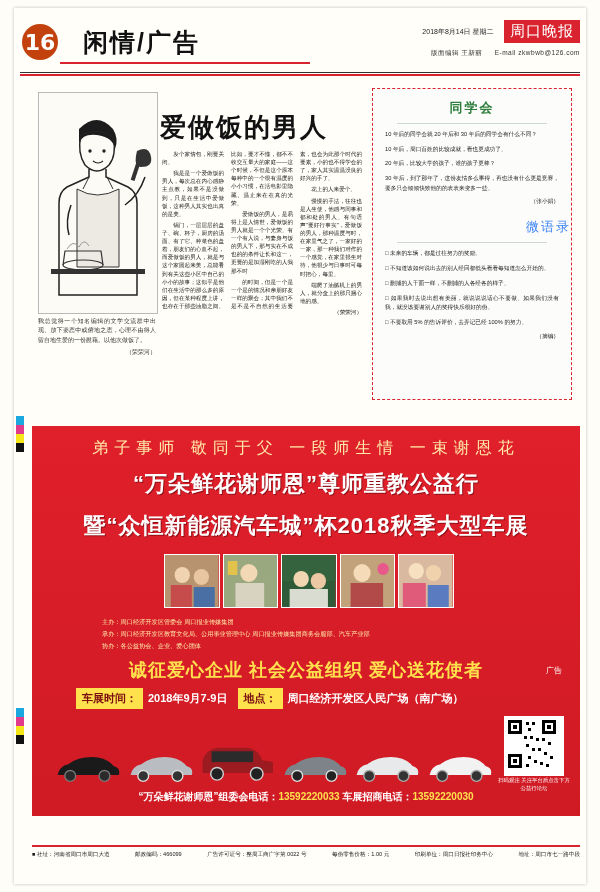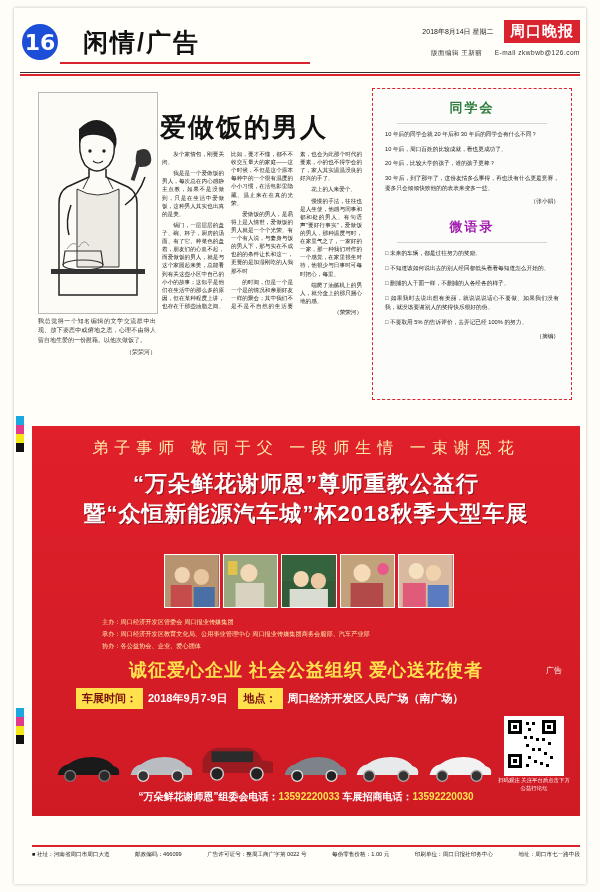--- a/index.html
+++ b/index.html
@@ -10,34 +10,34 @@
   }
   .paper{
     position:absolute;left:14px;top:8px;width:572px;height:876px;
     background:#fffef9;
     box-shadow:0 0 3px rgba(0,0,0,.25);
   }
   
   .masthead{position:absolute;left:0;top:0;width:572px;height:62px;}
   .page-num{
     position:absolute;left:8px;top:16px;width:36px;height:36px;border-radius:50%;
-    background:#1d4ed8;color:#fff;font-size:22px;font-weight:bold;
+    background:#c2410c;color:#fff;font-size:22px;font-weight:bold;
     display:flex;align-items:center;justify-content:center;
     font-family:"DejaVu Sans",sans-serif;
   }
   .section-title{
     position:absolute;left:69px;top:18px;font-size:25px;letter-spacing:2px;
     color:#111;font-weight:bold;
   }
   .mast-rule{position:absolute;left:46px;top:54px;width:250px;height:2px;background:#d9232e;}
   .mast-right{position:absolute;right:6px;top:12px;text-align:right;}
   .mast-date{font-size:7px;color:#222;display:inline-block;vertical-align:middle;margin-right:6px;}
   .paper-logo{
     display:inline-block;vertical-align:middle;background:#d9232e;color:#fff;
-    font-size:15px;font-weight:bold;padding:2px 6px;letter-spacing:1px;
+    font-size:15px;font-weight:normal;padding:2px 6px;letter-spacing:1px;
   }
   .mast-editor{font-size:6.5px;color:#333;margin-top:6px;letter-spacing:.5px;}
   .mast-editor span{margin-left:10px;}
   .top-hr{position:absolute;left:6px;top:64px;width:560px;height:1px;background:#333;}
   .top-hr2{position:absolute;left:6px;top:66px;width:560px;height:2px;background:#d9232e;}
 
   
   .article{position:absolute;left:18px;top:76px;width:330px;height:330px;}
   .art-title{
     position:absolute;left:128px;top:26px;font-size:26px;font-weight:bold;color:#111;
@@ -68,42 +68,42 @@
   }
   .side-head{
     text-align:center;color:#2e7d3e;font-size:13px;font-weight:bold;
     margin-top:10px;letter-spacing:2px;
   }
   .side-rule{width:150px;height:1px;background:#cfd8cf;margin:6px auto 6px auto;}
   .side-list{padding:0 12px;font-size:5.7px;line-height:1.7;color:#222;text-align:justify;}
   .side-list p{margin:0 0 5px 0;}
   .side-credit{text-align:right;font-size:5.7px;padding:0 12px;color:#222;}
   .side-head2{
-    text-align:center;color:#a21caf;font-size:13px;font-weight:bold;
+    text-align:right;color:#3b82f6;font-size:13px;font-weight:normal;
     margin-top:12px;letter-spacing:2px;
   }
 
   
   .colorbars{position:absolute;left:2px;top:408px;width:8px;}
   .colorbars i{display:block;width:8px;height:9px;}
 
   
   .ad{
     position:absolute;left:18px;top:418px;width:548px;height:390px;
     background:linear-gradient(#e0202b,#cf1a24);overflow:hidden;
   }
   .ad-kicker{
     text-align:center;color:#ffe9a8;font-size:16px;margin-top:12px;letter-spacing:6px;
   }
   .ad-h1{
     text-align:center;color:#fff;font-size:22px;font-weight:bold;margin-top:10px;
     letter-spacing:1px;text-shadow:1px 1px 0 #8d0f16;
   }
   .ad-h2{
-    text-align:center;color:#fff;font-size:22px;font-weight:bold;margin-top:0;
+    text-align:center;color:#fff;font-size:22px;font-weight:bold;margin-top:12px;
     letter-spacing:1px;text-shadow:1px 1px 0 #8d0f16;
   }
   .photos{position:absolute;left:132px;top:128px;width:290px;height:52px;display:flex;gap:3px;}
   .photos .ph{flex:1;height:52px;border:1px solid #fff;overflow:hidden;position:relative;}
   .org{position:absolute;left:70px;top:190px;width:420px;color:#ffe9a8;font-size:6.2px;line-height:1.9;}
   .ad-h3{
     position:absolute;left:0;top:232px;width:548px;text-align:center;color:#ffe14d;
     font-size:18px;font-weight:bold;letter-spacing:1px;
   }
   .ad-bar{

